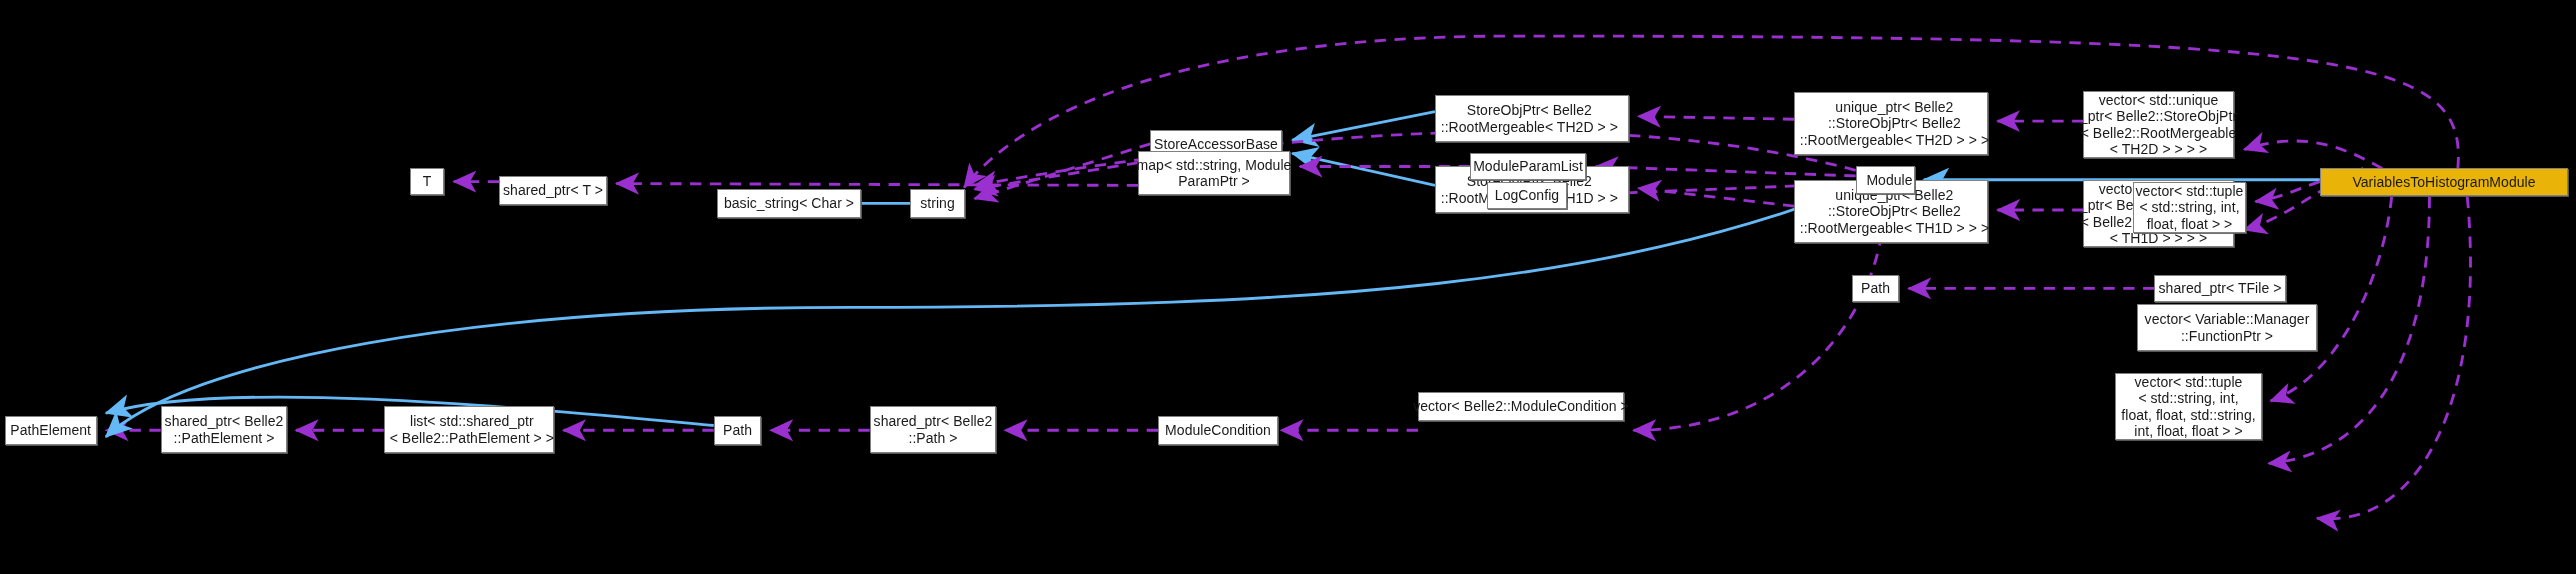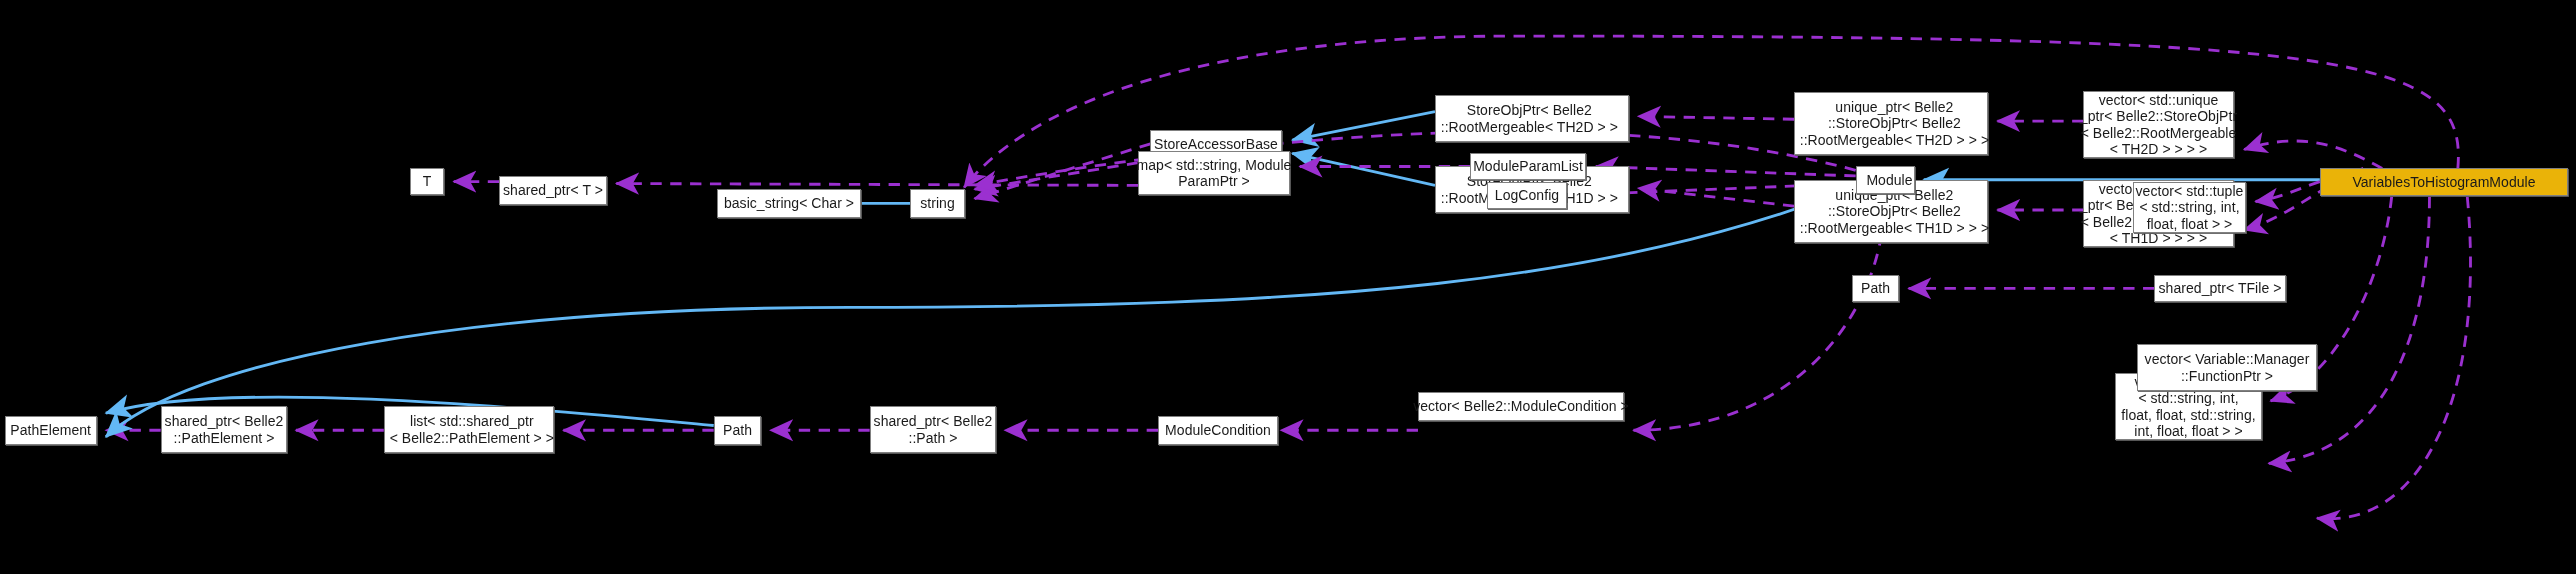--- a/index.html
+++ b/index.html
@@ -124,18 +124,18 @@
       <div class="node" style="left: 1856px; top: 166px; width: 59px; height: 28px; padding-left: 8px;">Module</div>
       <div class="node" style="left: 2133px; top: 182px; width: 113px; height: 51px;">vector&lt; std::tuple
 &lt; std::string, int,
 float, float &gt; &gt;</div>
       <div class="node" style="left: 2115px; top: 373px; width: 147px; height: 67px;">vector&lt; std::tuple
 &lt; std::string, int,
 float, float, std::string,
 int, float, float &gt; &gt;</div>
       <div class="node" style="left: 2154px; top: 275px; width: 132px; height: 27.4px;">shared_ptr&lt; TFile &gt;</div>
       <div class="node" style="left: 1852px; top: 275px; width: 47px; height: 27.4px;">Path</div>
-      <div class="node" style="left: 2137px; top: 304px; width: 180px; height: 47px; margin-top: 40px;">vector&lt; Variable::Manager
+      <div class="node" style="left: 2137px; top: 304px; width: 180px; height: 47px;">vector&lt; Variable::Manager
 ::FunctionPtr &gt;</div>
       <div class="node root" style="left: 2320px; top: 168px; width: 248px; height: 28px;">VariablesToHistogramModule</div>
     </div>
 </div>
 
 
 </body></html>

